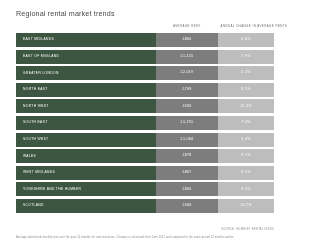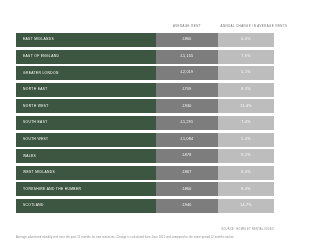--- a/index.html
+++ b/index.html
@@ -161,20 +161,21 @@
     color: #8a8a8a;
     letter-spacing: 0.12px;
     line-height: 1.35;
   }
 </style>
 </head>
 <body>
 
 <div id="page">
 
+  <div class="title">Regional rental market trends</div>
 
   <div class="col-headers">
     <div class="col-head rent">AVERAGE RENT</div>
     <div class="col-head change">ANNUAL CHANGE IN AVERAGE RENTS</div>
   </div>
 
   <div class="table" id="table-body">
       <div class="row">
         <div class="cell-name">
           <span class="label">EAST MIDLANDS</span>

